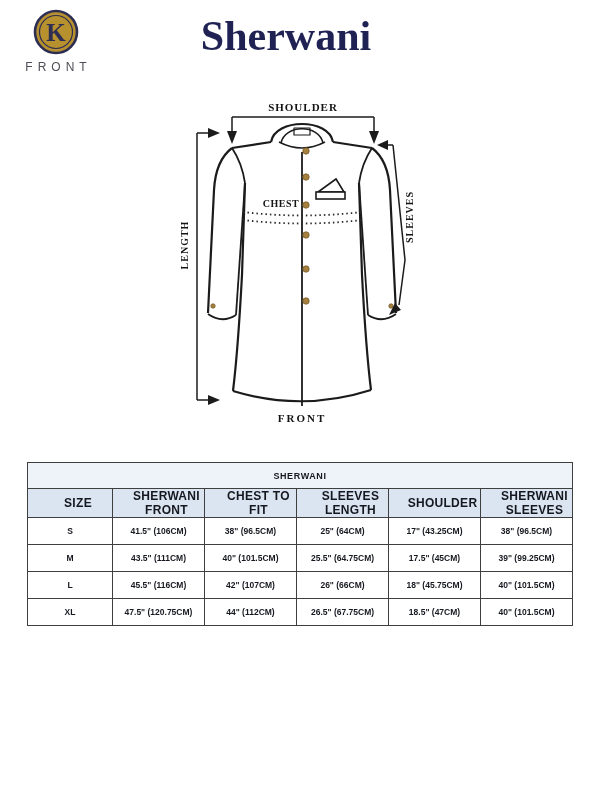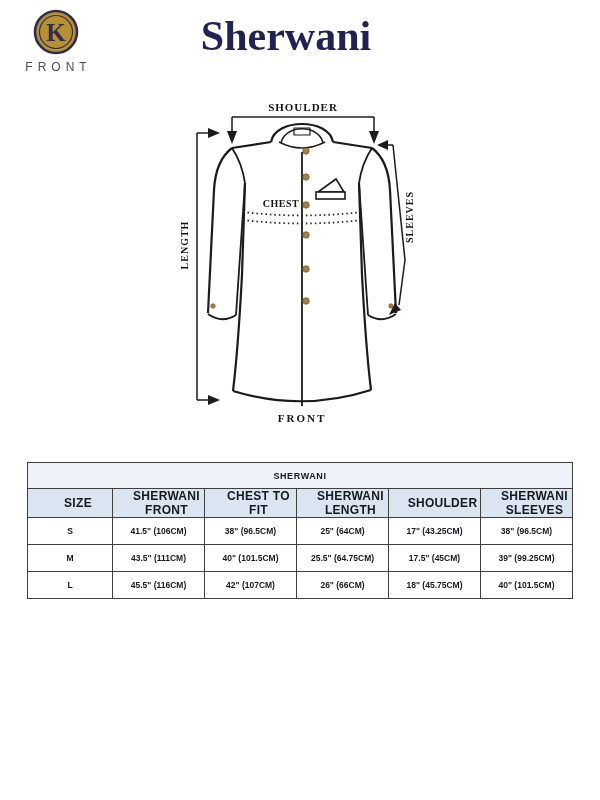--- a/index.html
+++ b/index.html
@@ -129,21 +129,21 @@
         <col>
     </colgroup>
     <tbody>
         <tr>
       <th class="band" colspan="6">SHERWANI</th>
     </tr>
     <tr>
       <th class="col-head">SIZE</th>
       <th class="col-head">SHERWANI FRONT</th>
       <th class="col-head">CHEST TO FIT</th>
-      <th class="col-head">SHERWANI LENGTH</th>
+      <th class="col-head">SLEEVES LENGTH</th>
       <th class="col-head">SHOULDER</th>
       <th class="col-head">SHERWANI SLEEVES</th>
     </tr>
     <tr>
       <td>S</td>
       <td>41.5" (106CM)</td>
       <td>38" (96.5CM)</td>
       <td>25" (64CM)</td>
       <td>17" (43.25CM)</td>
       <td>38" (96.5CM)</td>
@@ -157,16 +157,24 @@
       <td>39" (99.25CM)</td>
     </tr>
     <tr>
       <td>L</td>
       <td>45.5" (116CM)</td>
       <td>42" (107CM)</td>
       <td>26" (66CM)</td>
       <td>18" (45.75CM)</td>
       <td>40" (101.5CM)</td>
     </tr>
+    <tr>
+      <td>XL</td>
+      <td>47.5" (120.75CM)</td>
+      <td>44" (112CM)</td>
+      <td>26.5" (67.75CM)</td>
+      <td>18.5" (47CM)</td>
+      <td>40" (101.5CM)</td>
+    </tr>
   </tbody>
     </table>
 
 </div>
 
 </body></html>

